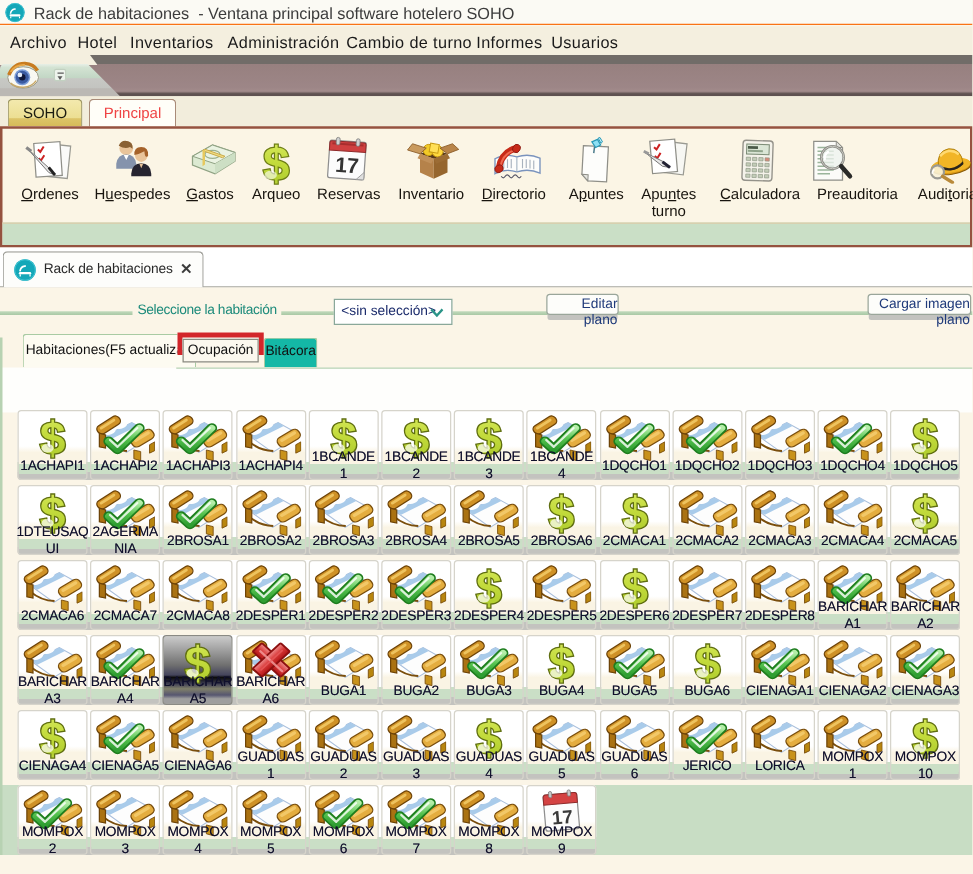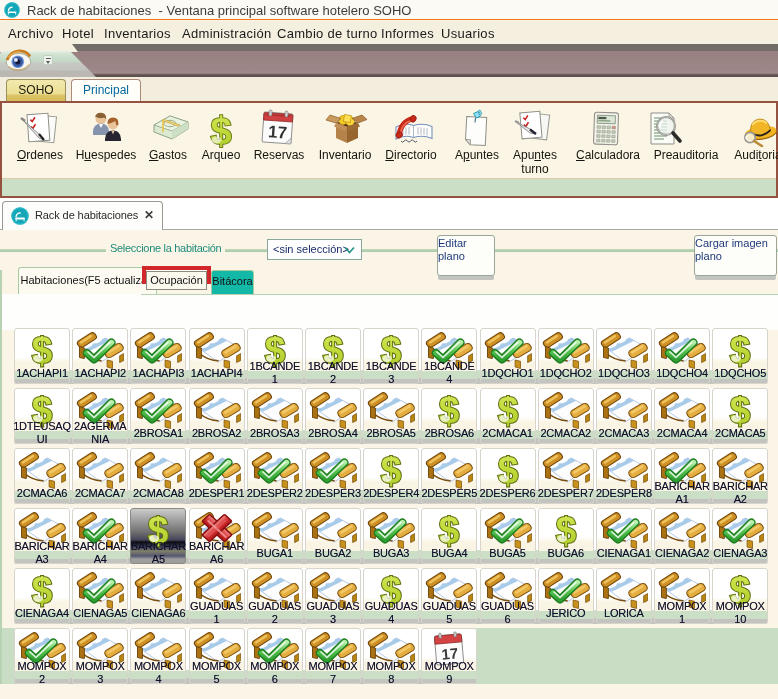--- a/index.html
+++ b/index.html
@@ -20,40 +20,40 @@
 #qat svg.eye { position:absolute; left:5px; top:3px; }
 #caret { position:absolute; left:43px; top:11px; width:10px; height:10px; background:#edf3ec; border:1px solid #c2d1c1; border-radius:2px; }
 #caret:before { content:""; position:absolute; left:1.5px; top:1.5px; width:5px; height:1.5px; background:#5a5a5a; }
 #caret:after { content:""; position:absolute; left:1.5px; top:4.5px; border-left:2.5px solid transparent; border-right:2.5px solid transparent; border-top:3.5px solid #5a5a5a; }
 
 #rtabs { position:absolute; left:0; top:77px; width:778px; height:24px; background:#f2eddc; }
 #tab-soho { position:absolute; left:6px; top:2px; width:60px; height:22px; border:1px solid #99925d; border-bottom:none; border-radius:4px 4px 0 0;
   background:linear-gradient(180deg,#f3e9ad 0,#ecdf93 14px,#dcc468 15px,#d5b957 22px);
   font-size:12px; color:#1c1c10; text-align:center; line-height:20px; }
 #tab-principal { position:absolute; left:71px; top:2px; width:70px; height:23px; border:1px solid #a98b78; border-bottom:none; border-radius:4px 4px 0 0;
-  background:#fffef8; font-size:12px; color:#0369a1; text-align:center; line-height:20px; }
+  background:#fffef8; font-size:12px; color:#ef4444; text-align:center; line-height:20px; }
 
 #ribbon { position:absolute; left:0; top:101px; width:778px; height:97px; background:#fbf5e5; border:2px solid #95523f; }
 #ribbon .grn { position:absolute; left:0; top:75px; width:774px; height:18px; background:#cadfc6; border-top:1px solid #dccba8; }
 .tbi { position:absolute; }
 .tbl { position:absolute; top:46px; font-size:12px; color:#18140e; text-align:center; line-height:13.5px; }
 
 #dtr { position:absolute; left:0; top:198px; width:778px; height:32px; background:#ffffff; }
 #dtr .bline { position:absolute; left:0; top:31px; width:778px; height:1px; background:#a8a8a0; }
 #dtab { position:absolute; left:2px; top:3px; width:161px; height:29px; background:#fdfdfb; border:1px solid #9a9a94; border-bottom:none; border-radius:4px 4px 0 0; }
 #dtab svg { position:absolute; left:8px; top:5px; }
 #dtab .t { position:absolute; left:32px; top:7px; font-size:11px; color:#2a2a2a; letter-spacing:-0.1px; }
 #dtab .x { position:absolute; left:141px; top:6px; font-size:12px; font-weight:bold; color:#3c3c3c; }
 
 #selrow { position:absolute; left:0; top:230px; width:778px; height:36px; background:#fbf5e7; }
 #selrow .gl { position:absolute; left:0; top:19px; width:778px; height:3px; background:linear-gradient(180deg,#c2dabd,#a9c8a4); }
 #selrow .lab { position:absolute; left:106px; top:12px; font-size:11px; letter-spacing:-0.3px; color:#1d8b7b; background:#fbf5e7; padding:0 4px; }
 #combo { position:absolute; left:267px; top:9px; width:95px; height:21px; background:#fff; border:1px solid #8aa89a; font-size:11px; color:#1c2c6c; line-height:19px; padding-left:5px; }
 #combo .ar { position:absolute; right:6px; top:6px; }
-.pbtn { position:absolute; top:5px; background:#fdfdfa; border:1px solid #9aa69a; border-radius:3px; font-size:11px; color:#1f3a7a; text-align:left; line-height:13px; padding-top:1px; height:41px; box-shadow:0 5px 0 -1px #c3c3bf; }
+.pbtn { position:absolute; top:5px; background:#fdfdfa; border:1px solid #9aa69a; border-radius:3px; font-size:11px; color:#1f3a7a; text-align:right; line-height:13px; padding-top:1px; height:17px; box-shadow:0 5px 0 -1px #c3c3bf; }
 
 #stabs { position:absolute; left:0; top:266px; width:778px; height:28px; }
 #stab1 { position:absolute; left:2px; top:1px; width:139px; height:27px; background:#fdfbf1; border:1px solid #a9cba3; border-bottom:none; border-radius:3px 3px 0 0; font-size:11px; color:#111; text-align:center; line-height:24px;margin-left:16px; }
 #redbox { position:absolute; left:142px; top:0px; width:69px; height:18px; border:4px solid #d2262a; background:#fdfbf3; }
 #stab2 { position:absolute; left:0px; top:1px; width:61px; height:19px; background:#fbf8ee; border:1px solid #8a8a80; font-size:11px; color:#111; text-align:center; line-height:17px; }
 #stab3 { position:absolute; left:211px; top:4px; width:43px; height:24px; background:#14b8a6; border:1px solid #a9cba3; border-bottom:none; border-radius:3px 3px 0 0; font-size:11px; color:#111; text-align:center; line-height:21px; }
 
 #page { position:absolute; left:0; top:294px; width:778px; height:405px; background:#fbf5e7; }
 #page .wband { position:absolute; left:0; top:0; width:778px; height:36px; background:#fefefc; }
 #page .topline { position:absolute; left:141px; top:0; width:637px; height:1px; background:#b7d2b2; }

